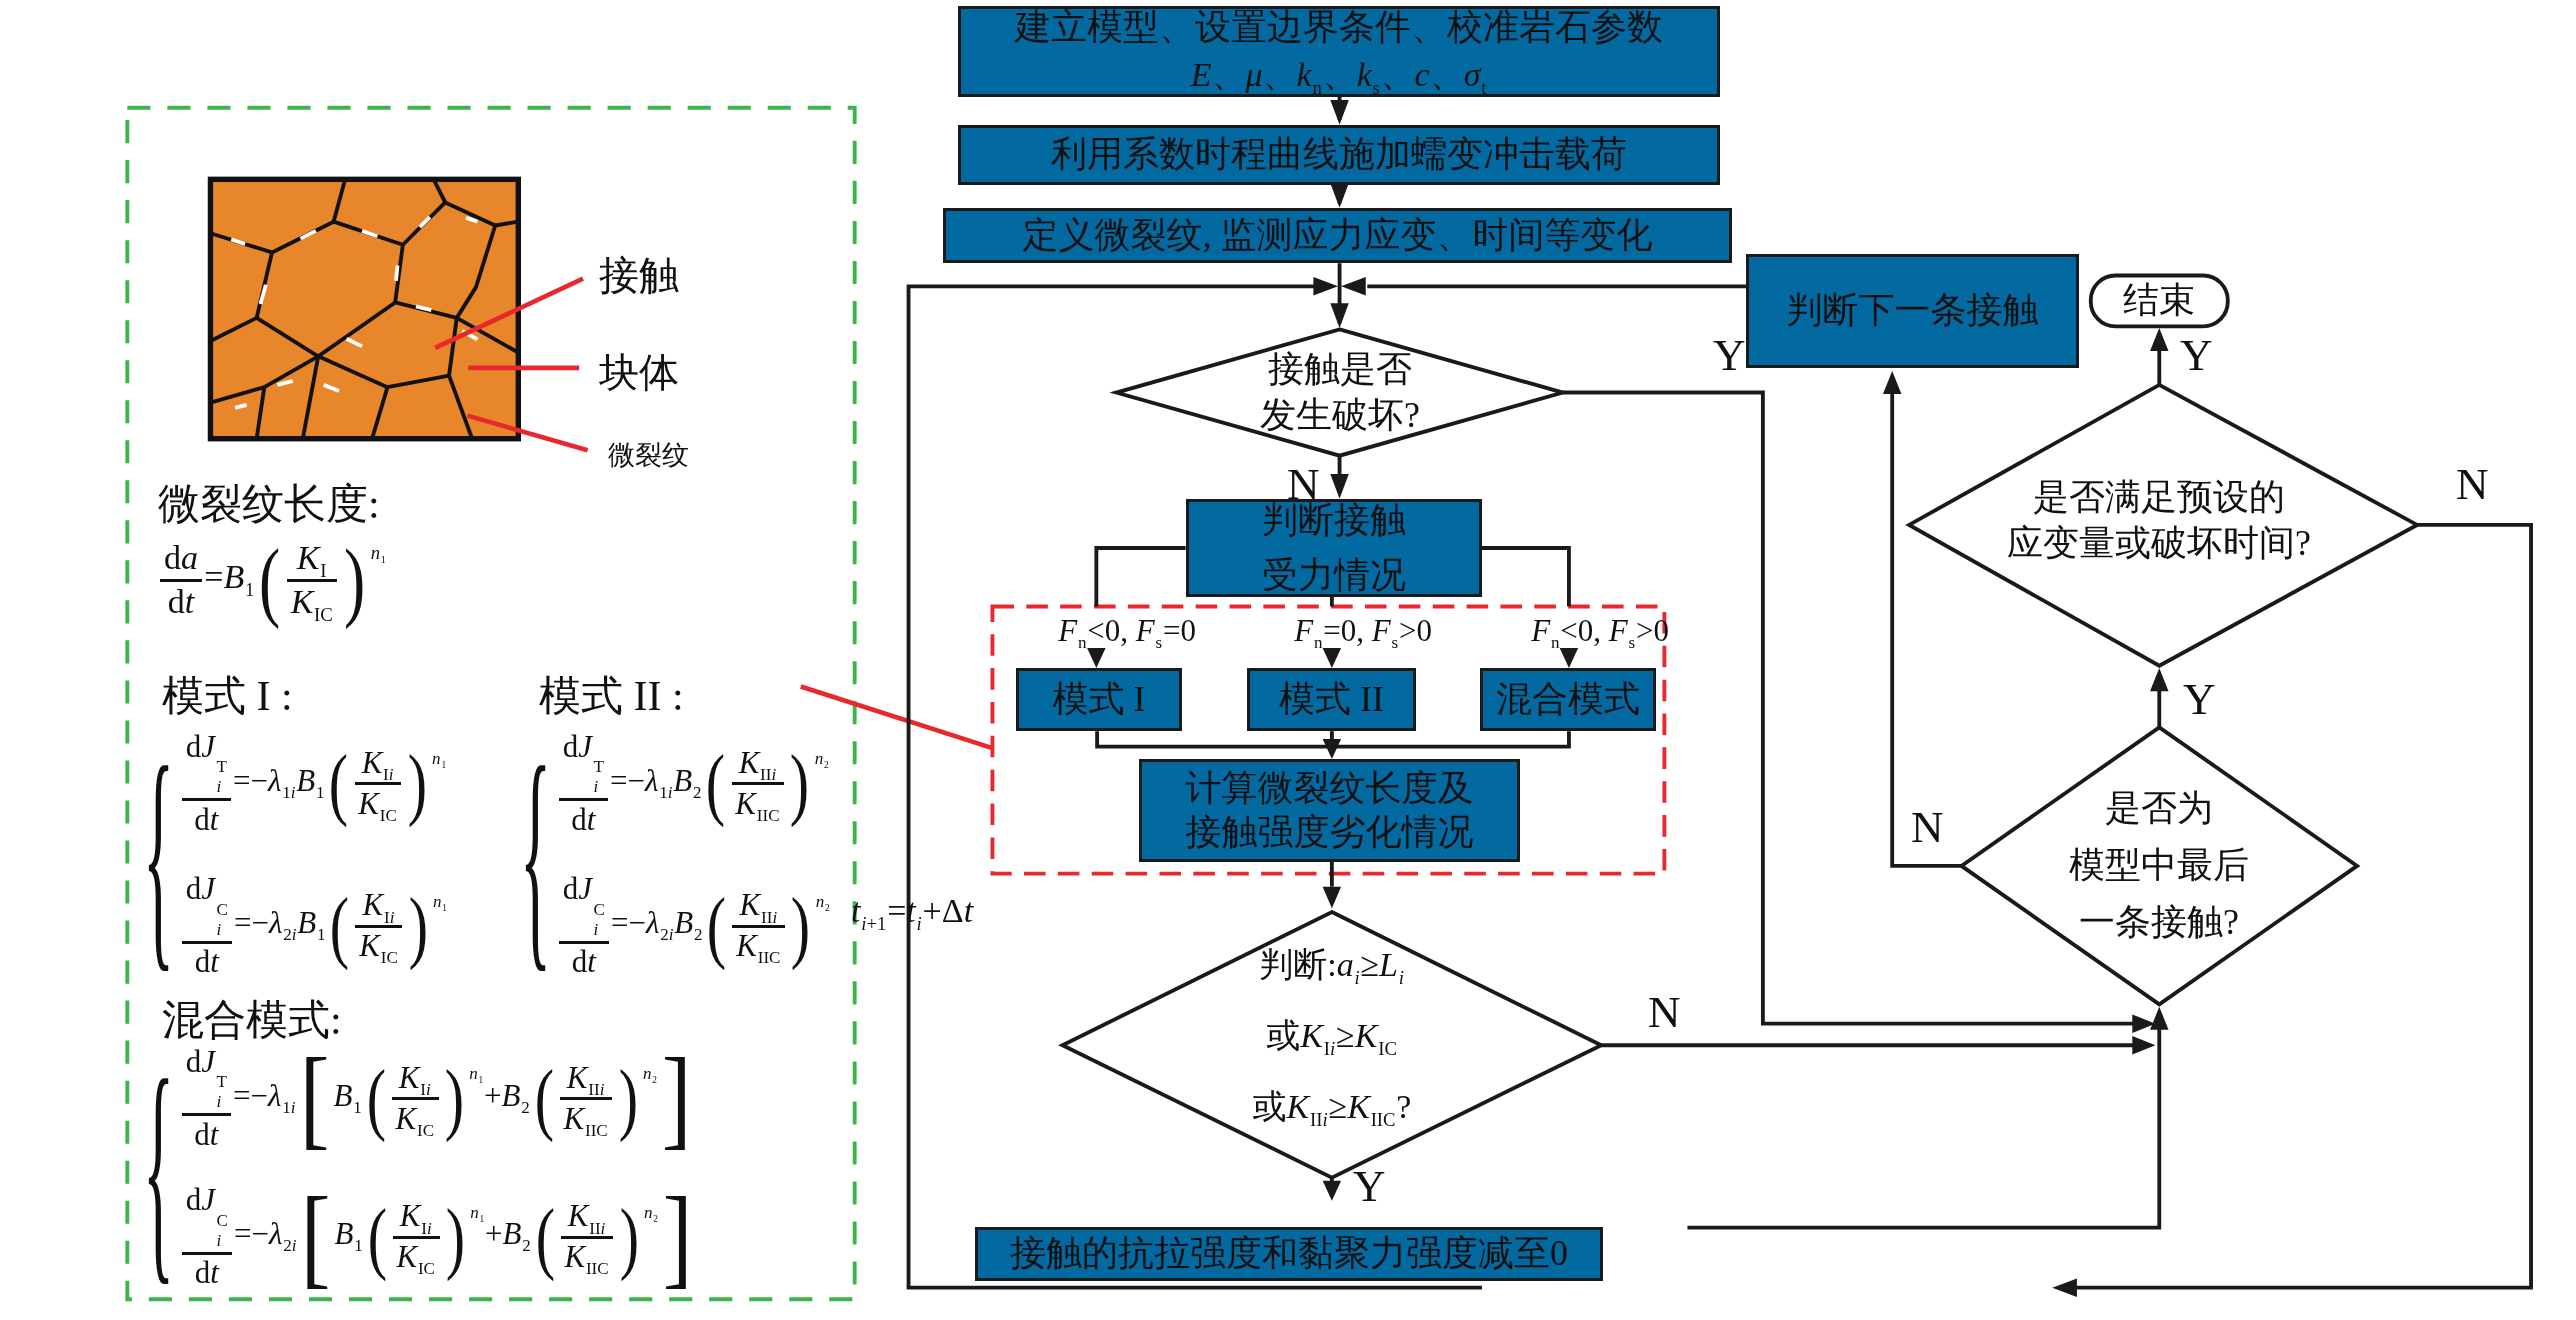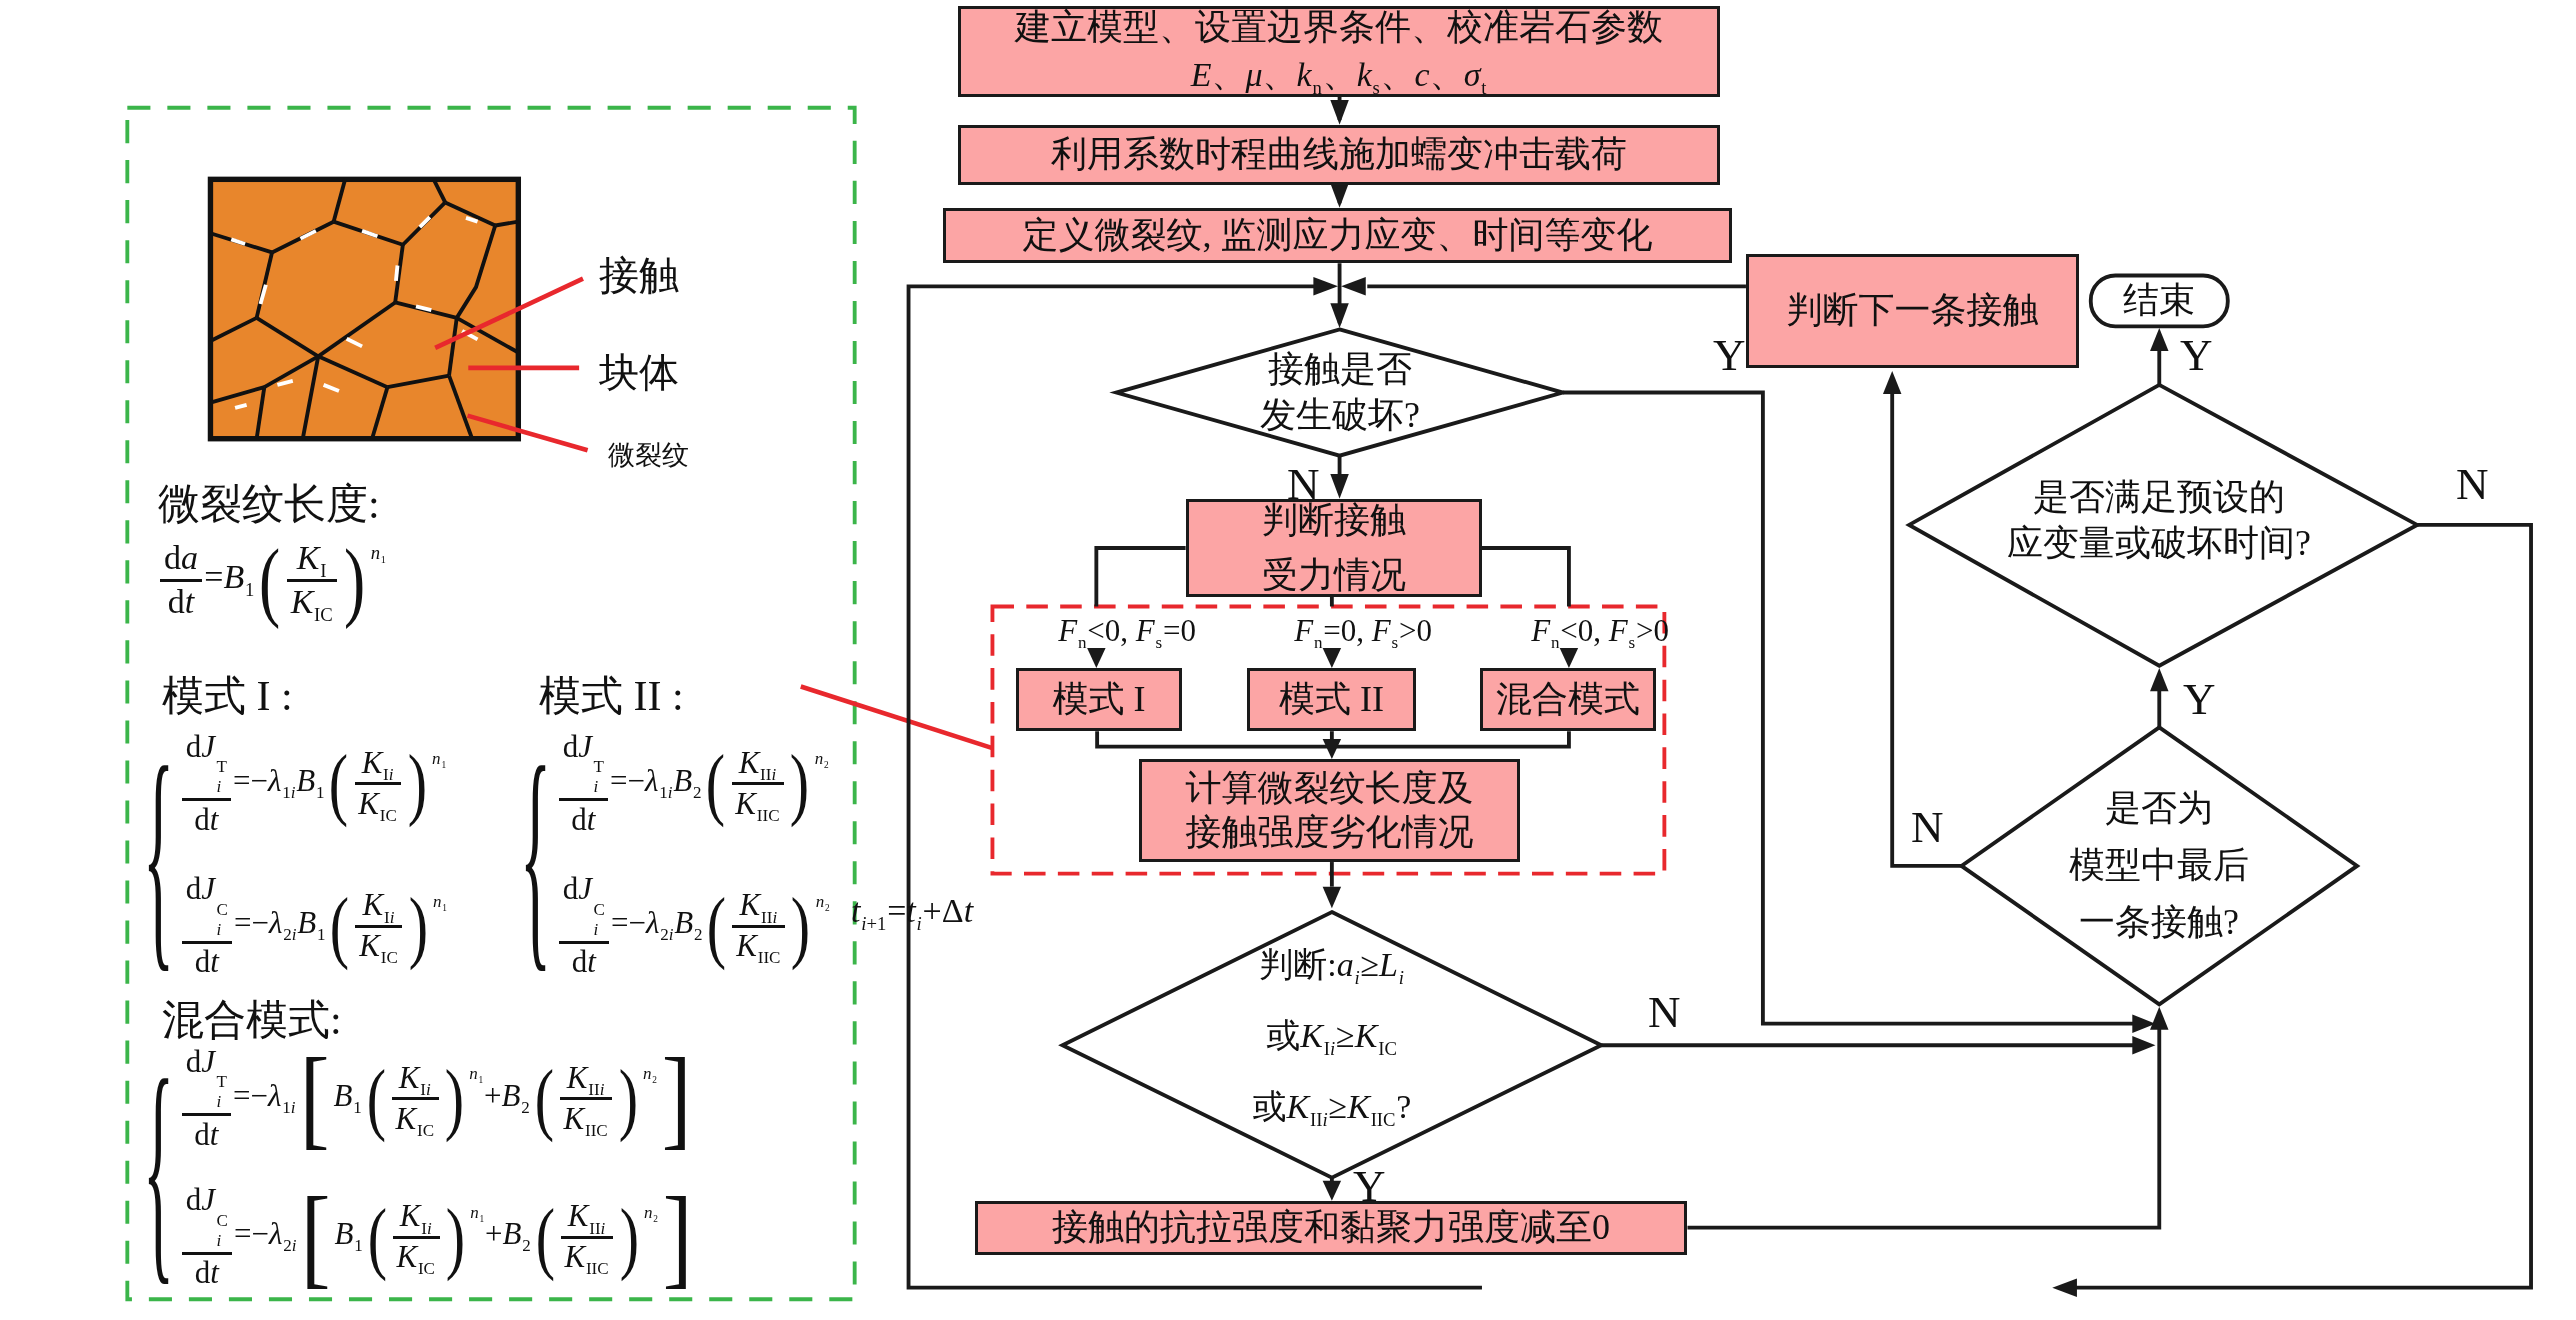--- a/index.html
+++ b/index.html
@@ -1,21 +1,21 @@
 <!DOCTYPE html>
 <html style="font-size:12.3px"><head>
 <meta charset="utf-8">
 <style>
   html,body{margin:0;padding:0;background:#fff;}
   body{width:2576px;height:1320px;position:relative;overflow:hidden;
        font-family:"Liberation Serif","DejaVu Serif",serif;color:#111;}
   #stage{position:absolute;left:0;top:0;width:2576px;height:1320px;}
   svg{position:absolute;left:0;top:0;}
   .abs{position:absolute;}
-  .box{position:absolute;border:3.8px solid #1a1a1a;background:#fca5a5;box-sizing:border-box;
+  .box{position:absolute;border:3.8px solid #1a1a1a;background:#0369a1;box-sizing:border-box;
        display:flex;flex-direction:column;align-items:center;justify-content:center;}
   .cjk{font-size:36px;line-height:1.2;white-space:nowrap;}
   .ctr{text-align:right;}
   .lbl{position:absolute;font-size:45px;line-height:1;}
   .dtext{position:absolute;transform:translateX(-50%);white-space:nowrap;font-size:36px;line-height:1.2;}
   
   .eq{font-size:31px;white-space:nowrap;}
   .eq.big{font-size:34px;}
   .it{font-style:italic;}
   .fr{display:inline-block;text-align:center;vertical-align:middle;margin:0 2.3px;}
@@ -175,21 +175,21 @@
 <div class="box" style="left:1247px;top:668px;width:169px;height:63px;">
   <div class="cjk">模式 II</div>
 </div>
 <div class="box" style="left:1480px;top:668px;width:176px;height:63px;">
   <div class="cjk">混合模式</div>
 </div>
 <div class="box" style="left:1139px;top:759px;width:381px;height:103px;">
   <div class="cjk">计算微裂纹长度及</div>
   <div class="cjk">接触强度劣化情况</div>
 </div>
-<div class="box" style="left:975px;top:1201px;width:712px;height:54px;">
+<div class="box" style="left:975px;top:1227px;width:628px;height:54px;">
   <div class="cjk">接触的抗拉强度和黏聚力强度减至0</div>
 </div>
 <div class="box" style="left:1746px;top:254px;width:333px;height:114px;">
   <div class="cjk">判断下一条接触</div>
 </div>
 
 <div class="dtext" style="left:1340px;top:348px;">接触是否</div>
 <div class="dtext" style="left:1340px;top:394px;">发生破坏?</div>
 
 <div class="dtext eq big" style="left:1332px;top:945px;"><span>判断:</span><span class="it">a</span><span class="sb"><span class="it">i</span></span><span>≥</span><span class="it">L</span><span class="sb"><span class="it">i</span></span></div>

